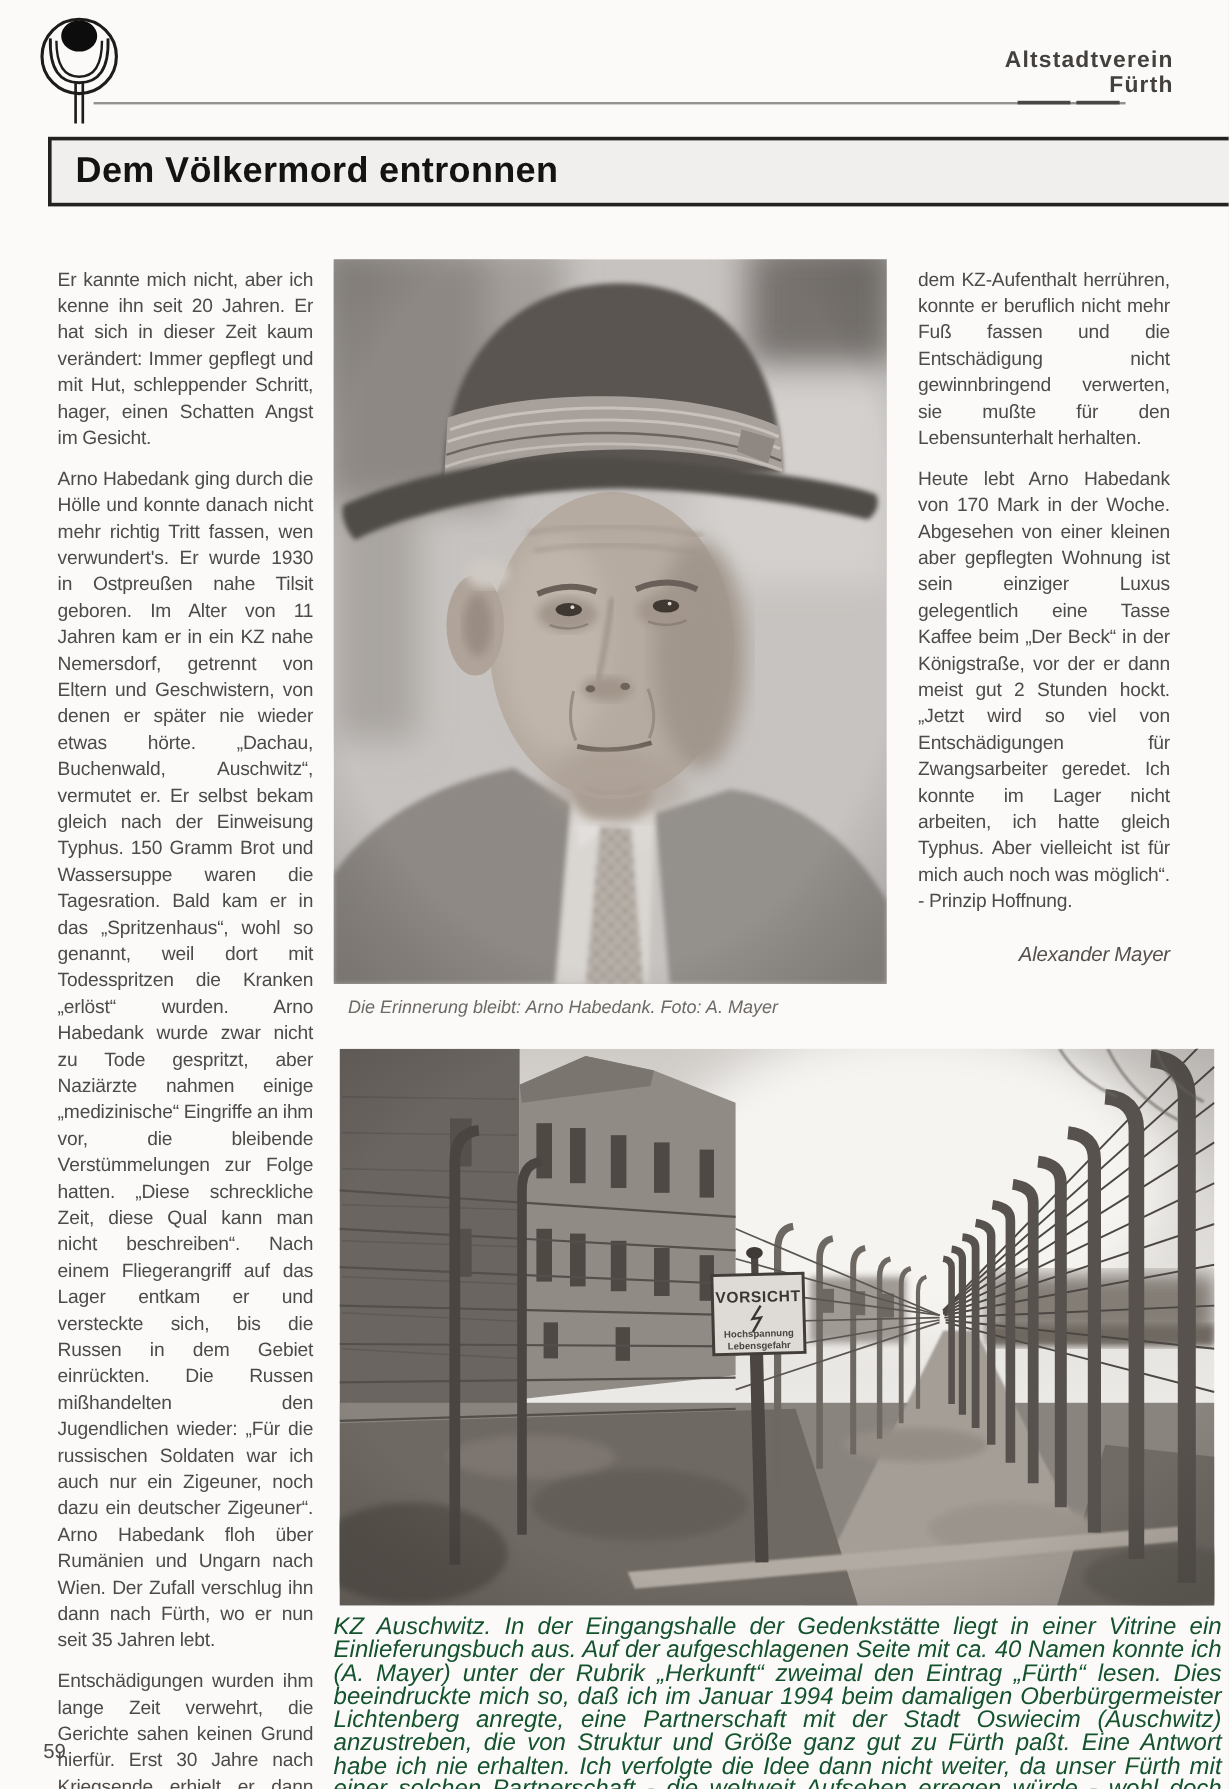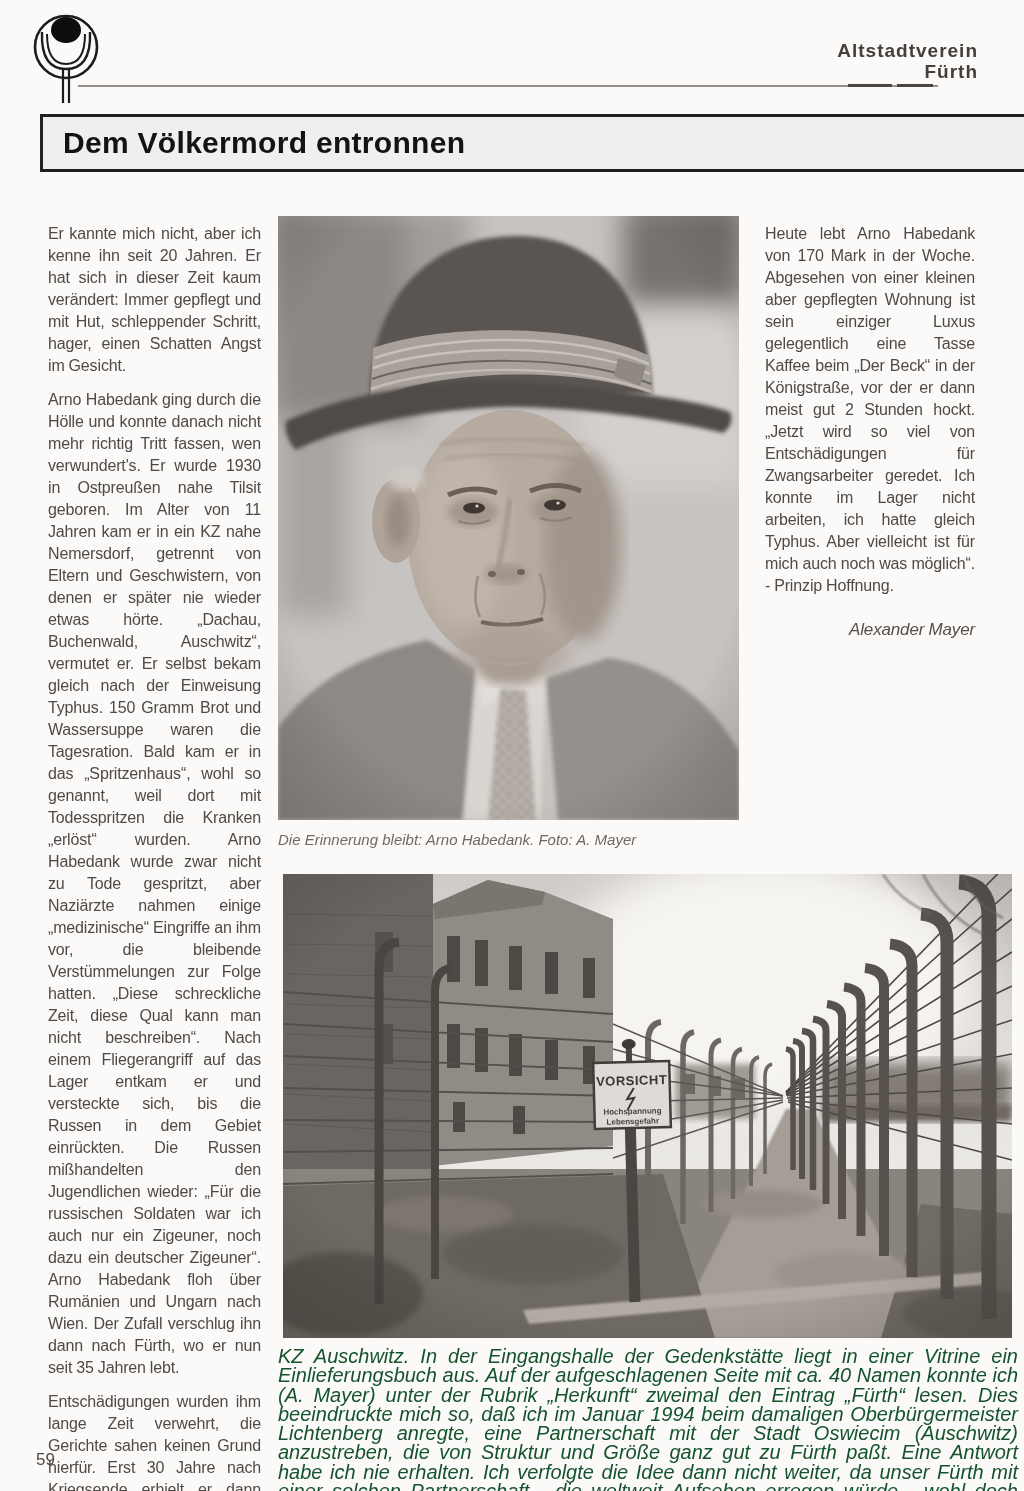--- a/index.html
+++ b/index.html
@@ -30,21 +30,21 @@
   
   .col{position:absolute;top:211px;font-size:16px;line-height:22px;text-align:justify;
        hyphens:auto;-webkit-hyphens:auto;word-spacing:-.3px;letter-spacing:-.15px;}
   .col p{margin:12px;}
   .col-left{left:36px;width:237px;}
   .col-right{left:753px;width:234px;}
   .byline{margin-top:22px !important;text-align:right;font-style:italic;font-size:17px;color:#55504c;}
   
   .portrait{position:absolute;left:278px;top:216px;width:461px;height:604px;margin:0;}
   .portrait-caption{
-    position:absolute;left:278px;top:831px;width:462px;margin:0;
+    position:absolute;left:290px;top:831px;width:462px;margin:0;
     font-style:italic;font-size:15px;color:#6e6964;
   }
   .camp{position:absolute;left:283px;top:874px;width:729px;height:464px;margin:0;}
   .camp-caption{
     position:absolute;left:278px;top:1347px;width:740px;margin:0;
     font-style:italic;font-size:20px;line-height:19.3px;text-align:justify;color:#14532d;
   }
   .page-number{position:absolute;left:36px;top:1450px;font-size:17px;color:#4e4a47;}
   svg{display:block;}
 </style>
@@ -165,20 +165,21 @@
         <ellipse cx="233" cy="419" rx="26" ry="7" fill="#b3a79c" filter="url(#b4)"></ellipse>
         <path d="M210,441 Q235,451 258,439" stroke="#9d9187" stroke-width="2" fill="none" filter="url(#b2)"></path>
         <ellipse cx="235" cy="438" rx="58" ry="28" fill="#a89c92" opacity=".55" filter="url(#b8)"></ellipse>
       </g>
       <rect width="461" height="604" fill="url(#pv)"></rect>
     </svg>
   </figure>
   <figcaption class="portrait-caption">Die Erinnerung bleibt: Arno Habedank. Foto: A. Mayer</figcaption>
 
   <div class="col col-right" lang="de">
+    <p>dem KZ-Aufenthalt herrühren, konnte er beruflich nicht mehr Fuß fassen und die Entschädigung nicht gewinnbringend verwerten, sie mußte für den Lebensunterhalt herhalten.</p>
     <p>Heute lebt Arno Habedank von 170 Mark in der Woche. Abgesehen von einer kleinen aber gepflegten Wohnung ist sein einziger Luxus gelegentlich eine Tasse Kaffee beim „Der Beck“ in der Königstraße, vor der er dann meist gut 2 Stunden hockt. „Jetzt wird so viel von Entschädigungen für Zwangsarbeiter geredet. Ich konnte im Lager nicht arbeiten, ich hatte gleich Typhus. Aber vielleicht ist für mich auch noch was möglich“. - Prinzip Hoffnung.</p>
     <p class="byline">Alexander Mayer</p>
   </div>
 
   <figure class="camp">
     <svg viewBox="0 0 729 464" width="729" height="464" aria-hidden="true">
       <defs>
         <filter id="cb1">
             <feGaussianBlur stdDeviation="1"></feGaussianBlur>
           </filter>

